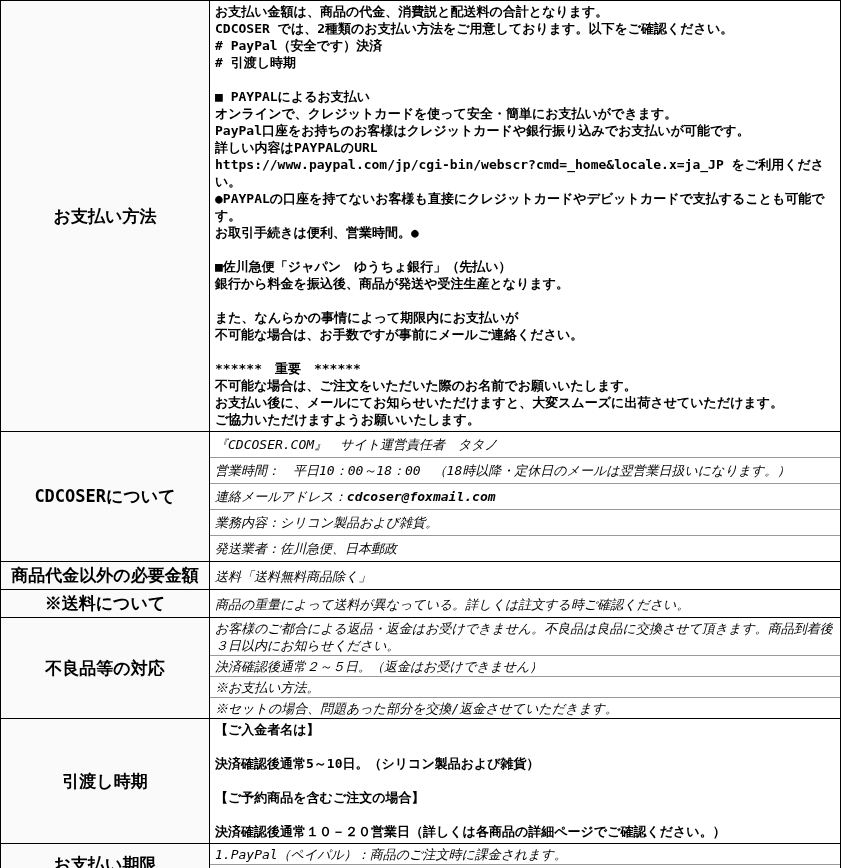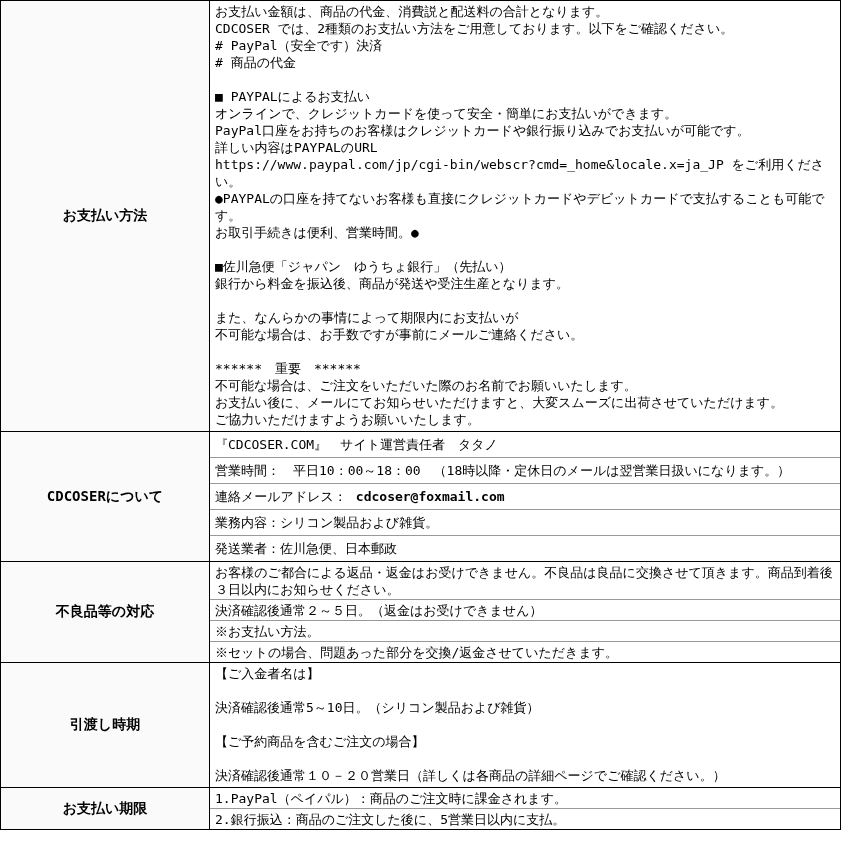--- a/index.html
+++ b/index.html
@@ -18,55 +18,57 @@
   th, td {
     border: 1px solid var(--row-border, #000);
     vertical-align: middle;
     padding: 0;
   }
   th {
     width: 200px;
     font-weight: bold;
     text-align: center;
     background: var(--label-bg, #fafafa);
-    font-size: 14px;
+    font-size: 17px;
     padding: 2px 4px;
   }
   .lines { padding: 2px 0 3px 0; }
   .line {
     min-height: 17px;
     line-height: 17px;
     padding: 0 3px 0 5px;
     white-space: pre-wrap;
     word-break: break-all;
+    font-weight: bold;
   }
   .cell {
     line-height: 17px;
     padding: 2px 5px 1px 5px;
     word-break: break-all;
+    font-style: italic;
   }
   td.sub > .cell + .cell { border-top: 1px solid var(--sub-border, #999); }
   td.roomy > .cell { padding: 4px 5px; }
-  b { font-weight: bold; margin-left: 9px; }
+  b { font-weight: bold; }
 </style>
 </head>
 <body>
 
 <div class="page">
   <table class="shop-info">
     <tbody>
 
       <tr>
         <th>お支払い方法</th>
         <td>
           <div class="lines">
             <div class="line">お支払い金額は、商品の代金、消費説と配送料の合計となります。</div>
             <div class="line">CDCOSER では、2種類のお支払い方法をご用意しております。以下をご確認ください。</div>
             <div class="line"># PayPal（安全です）決済</div>
-            <div class="line"># 商品の代金</div>
+            <div class="line"># 引渡し時期</div>
             <div class="line"></div>
             <div class="line">■ PAYPALによるお支払い</div>
             <div class="line">オンラインで、クレジットカードを使って安全・簡単にお支払いができます。</div>
             <div class="line">PayPal口座をお持ちのお客様はクレジットカードや銀行振り込みでお支払いが可能です。</div>
             <div class="line">詳しい内容はPAYPALのURL</div>
             <div class="line">https://www.paypal.com/jp/cgi-bin/webscr?cmd=_home&amp;locale.x=ja_JP をご利用ください。</div>
             <div class="line">●PAYPALの口座を持てないお客様も直接にクレジットカードやデビットカードで支払することも可能です。</div>
             <div class="line">お取引手続きは便利、営業時間。●</div>
             <div class="line"></div>
             <div class="line">■佐川急便「ジャパン　ゆうちょ銀行」（先払い）</div>
@@ -87,21 +89,33 @@
         <th>CDCOSERについて</th>
         <td class="sub roomy">
           <div class="cell">『CDCOSER.COM』　サイト運営責任者　タタノ</div>
           <div class="cell">営業時間：　平日10：00～18：00　（18時以降・定休日のメールは翌営業日扱いになります。）</div>
           <div class="cell"><span>連絡メールアドレス：</span><b>cdcoser@foxmail.com</b></div>
           <div class="cell">業務内容：シリコン製品および雑貨。</div>
           <div class="cell">発送業者：佐川急便、日本郵政</div>
         </td>
       </tr>
 
+      <tr>
+        <th>商品代金以外の必要金額</th>
+        <td>
+          <div class="cell">送料「送料無料商品除く」</div>
+        </td>
+      </tr>
 
+      <tr>
+        <th>※送料について</th>
+        <td>
+          <div class="cell">商品の重量によって送料が異なっている。詳しくは註文する時ご確認ください。</div>
+        </td>
+      </tr>
 
       <tr>
         <th>不良品等の対応</th>
         <td class="sub">
           <div class="cell">お客様のご都合による返品・返金はお受けできません。不良品は良品に交換させて頂きます。商品到着後３日以内にお知らせください。</div>
           <div class="cell">決済確認後通常２～５日。（返金はお受けできません）</div>
           <div class="cell">※お支払い方法。</div>
           <div class="cell">※セットの場合、問題あった部分を交換/返金させていただきます。</div>
         </td>
       </tr>

